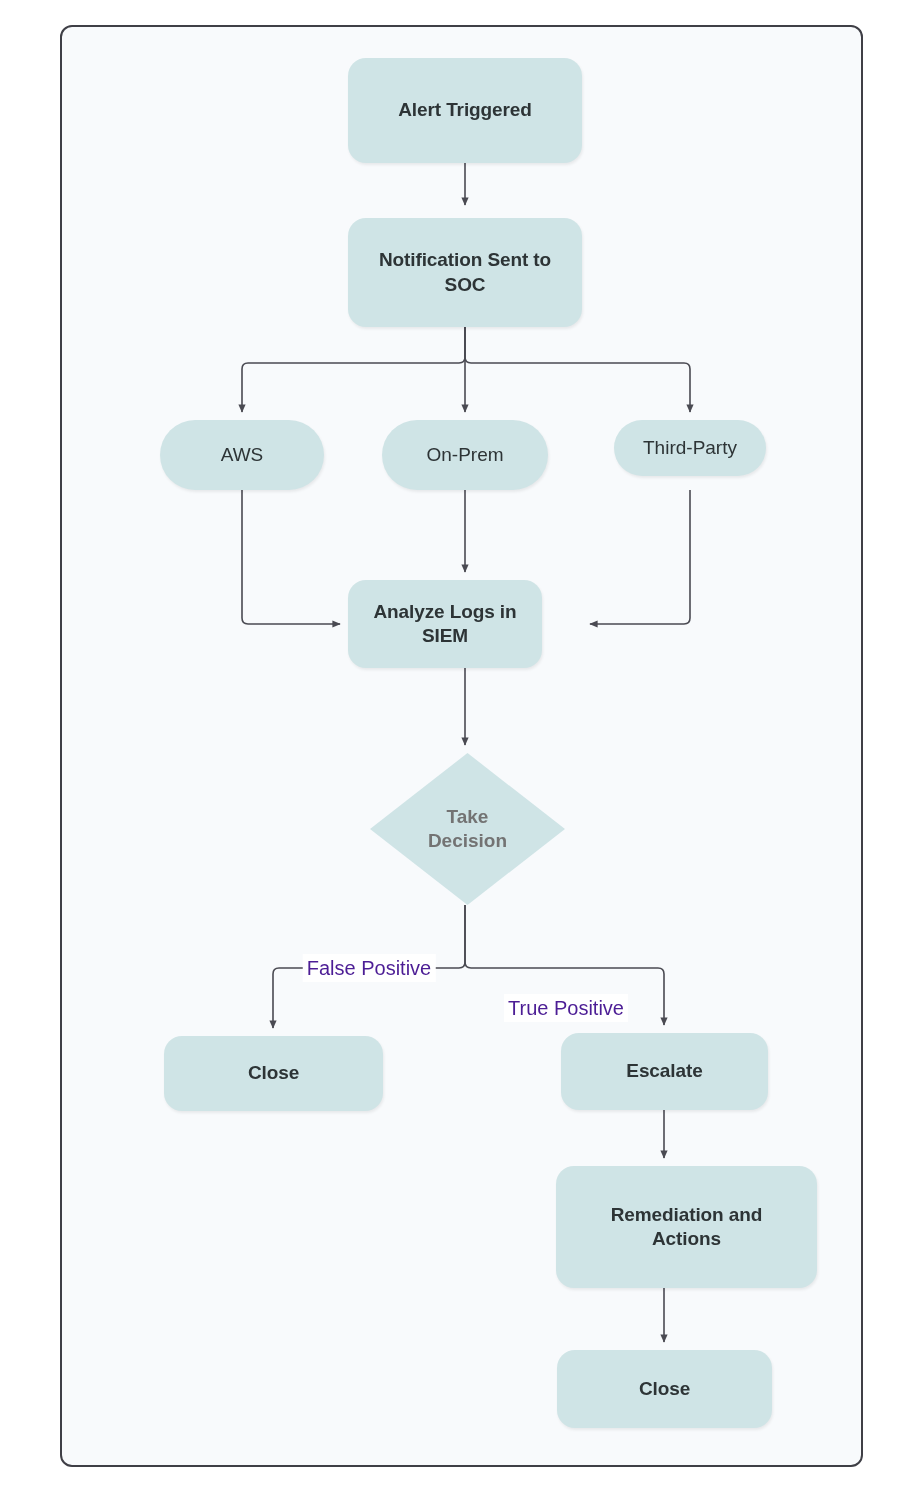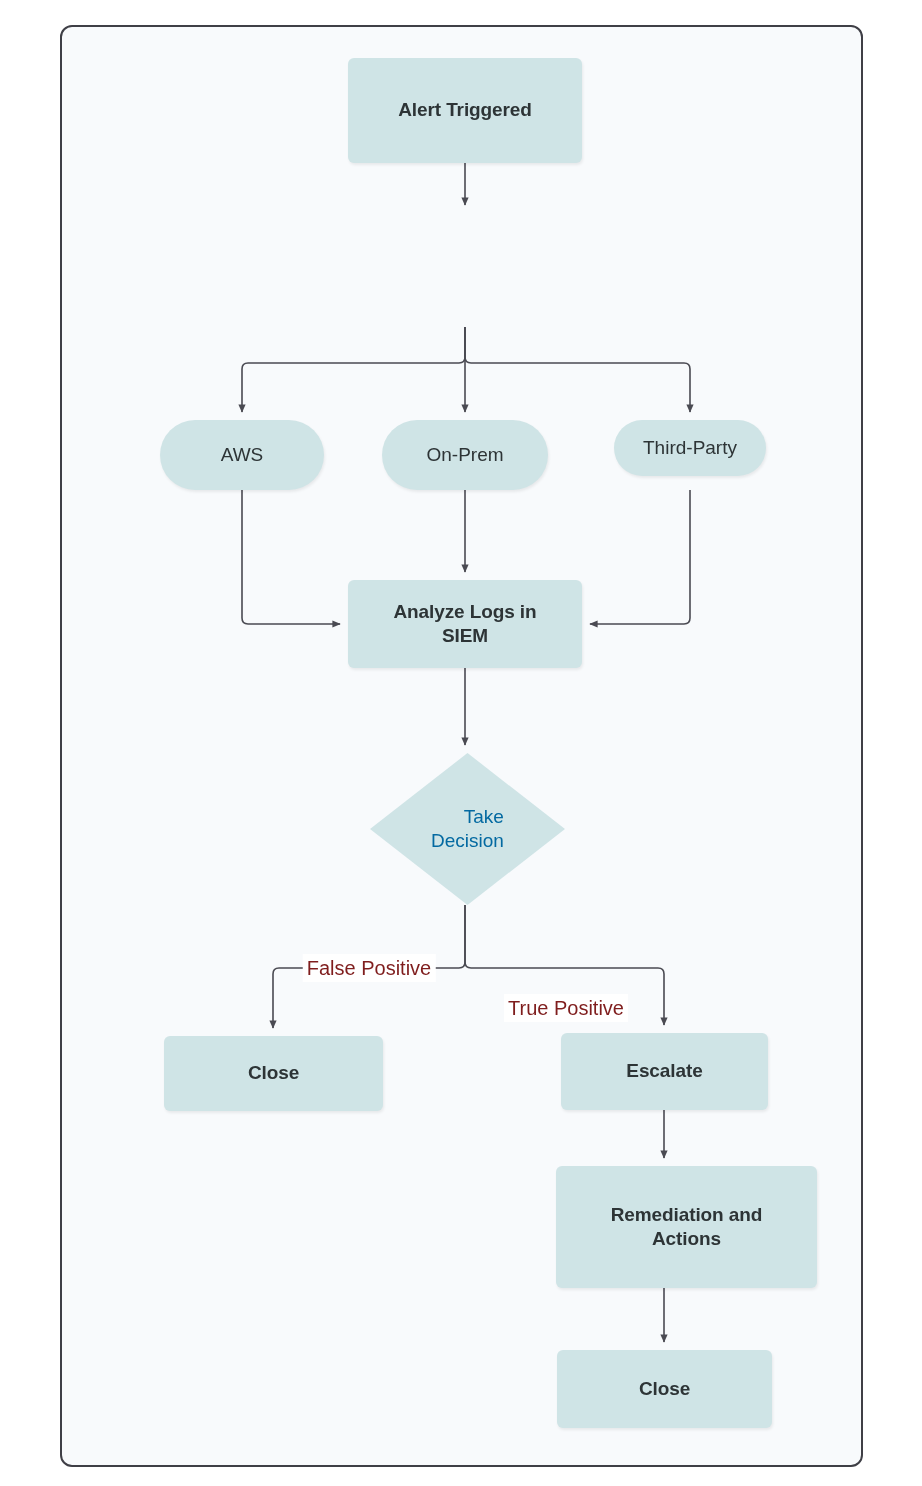--- a/index.html
+++ b/index.html
@@ -39,21 +39,21 @@
   }
   .node {
     position: absolute;
     box-sizing: border-box;
     display: flex;
     align-items: center;
     justify-content: center;
     text-align: center;
     background: #cfe4e6;
     color: #2d3436;
-    border-radius: 6px;
+    border-radius: 18px;
     line-height: 1.28;
     box-shadow: 1px 2px 3px rgba(0,0,0,0.07);
     white-space: pre-line;
   }
   .node.process {
     font-size: 19px;
     font-weight: bold;
     letter-spacing: -0.1px;
   }
   .node.pill {
@@ -73,30 +73,30 @@
     top: 0;
     width: 100%;
     height: 100%;
     background: #cfe4e6;
     clip-path: polygon(50% 0%, 100% 50%, 50% 100%, 0% 50%);
   }
   .diamond-text {
     position: relative;
     z-index: 2;
     font-size: 19px;
-    font-weight: normal;
-    color: #0369a1;
-    text-align: right;
+    font-weight: bold;
+    color: #737373;
+    text-align: center;
     line-height: 1.28;
     white-space: pre-line;
   }
   .edge-label {
     position: absolute;
     background: #ffffff;
-    color: #7f1d1d;
+    color: #4c1d95;
     font-size: 20px;
     font-weight: normal;
     padding: 3px 4px;
     white-space: nowrap;
     transform: translate(-50%, -50%);
     line-height: 1.1;
   }
 </style>
 </head>
 <body>
@@ -136,34 +136,38 @@
       <path d="M664,1110 L664,1158" marker-end="url(#arrowhead)"></path>
 
       <path d="M664,1288 L664,1342" marker-end="url(#arrowhead)"></path>
     </g>
   </svg>
 
   <div class="node process" style="left:348px; top:58px; width:234px; height:105px;">
     <span>Alert Triggered</span>
   </div>
 
+  <div class="node process" style="left:348px; top:218px; width:234px; height:109px;">
+    <span>Notification Sent to
+SOC</span>
+  </div>
 
   <div class="node pill" style="left:160px; top:420px; width:164px; height:70px;">
     <span>AWS</span>
   </div>
 
   <div class="node pill" style="left:382px; top:420px; width:166px; height:70px;">
     <span>On-Prem</span>
   </div>
 
   <div class="node pill" style="left:614px; top:420px; width:152px; height:56px;">
     <span>Third-Party</span>
   </div>
 
-  <div class="node process" style="left:348px; top:580px; width:234px; height:88px;">
+  <div class="node process" style="left:348px; top:580px; width:194px; height:88px;">
     <span>Analyze Logs in
 SIEM</span>
   </div>
 
   <div class="diamond-wrap" style="left:370px; top:753px; width:195px; height:152px;">
     <div class="diamond-shape"></div>
     <div class="diamond-text">Take
 Decision</div>
   </div>
 

